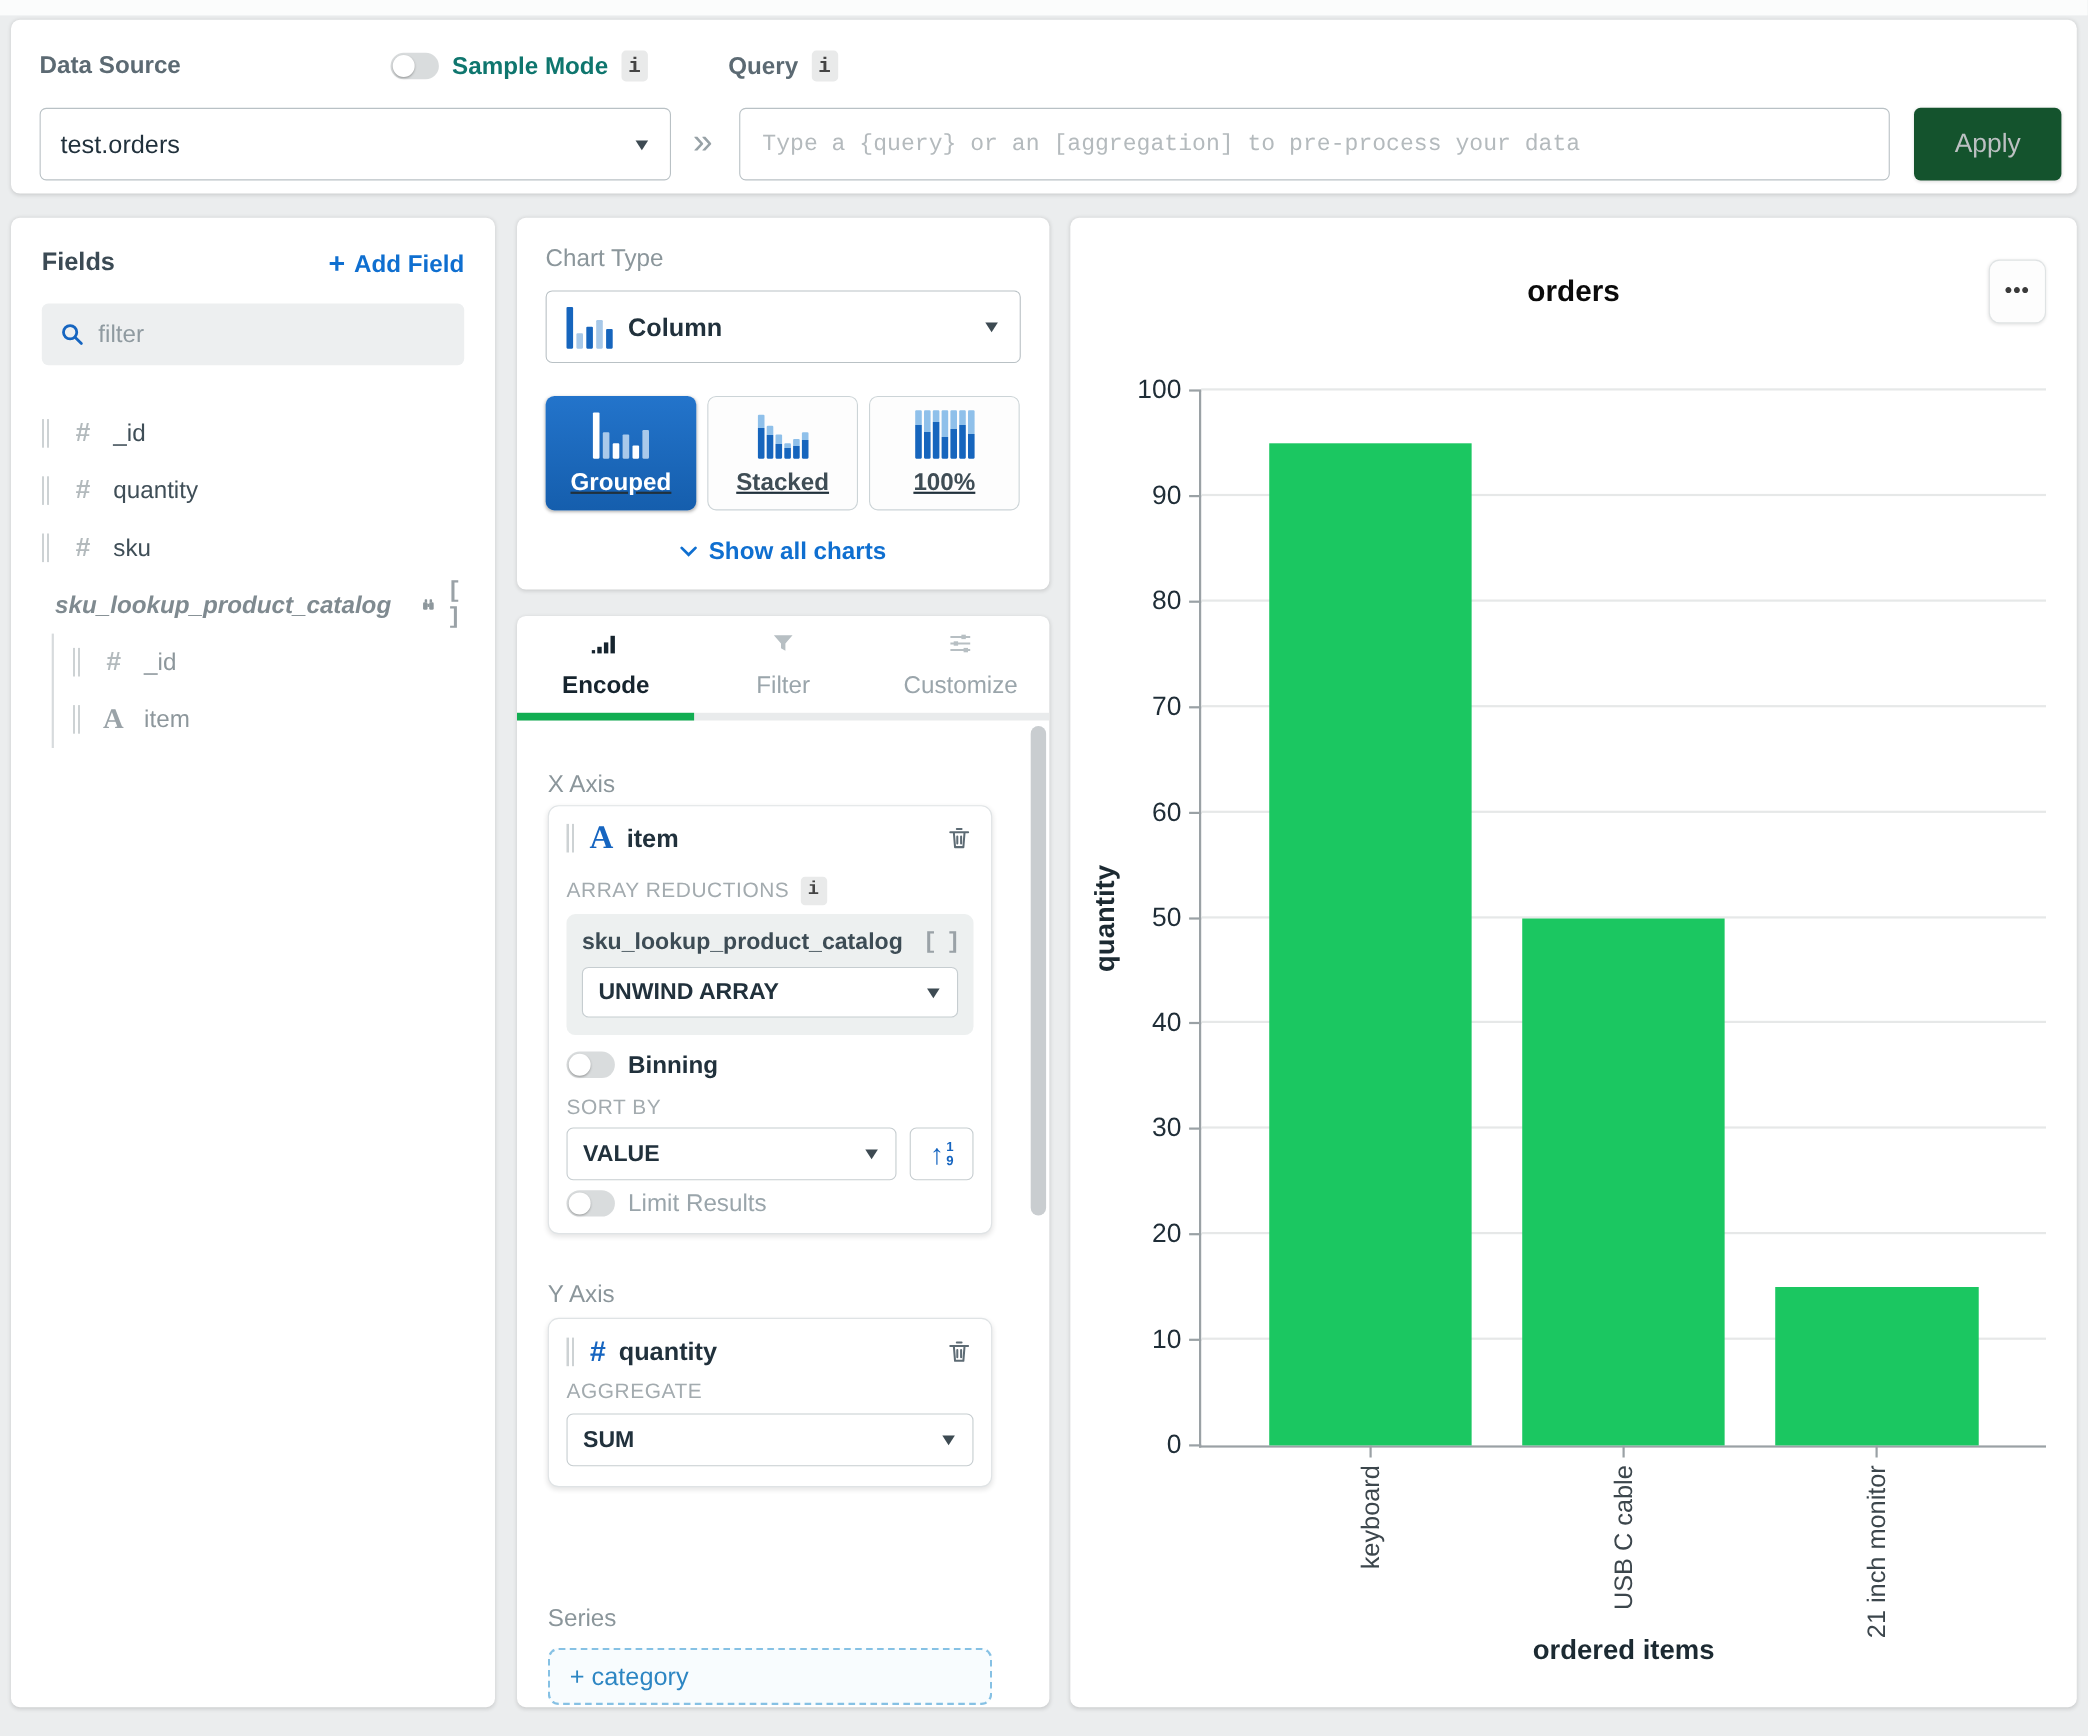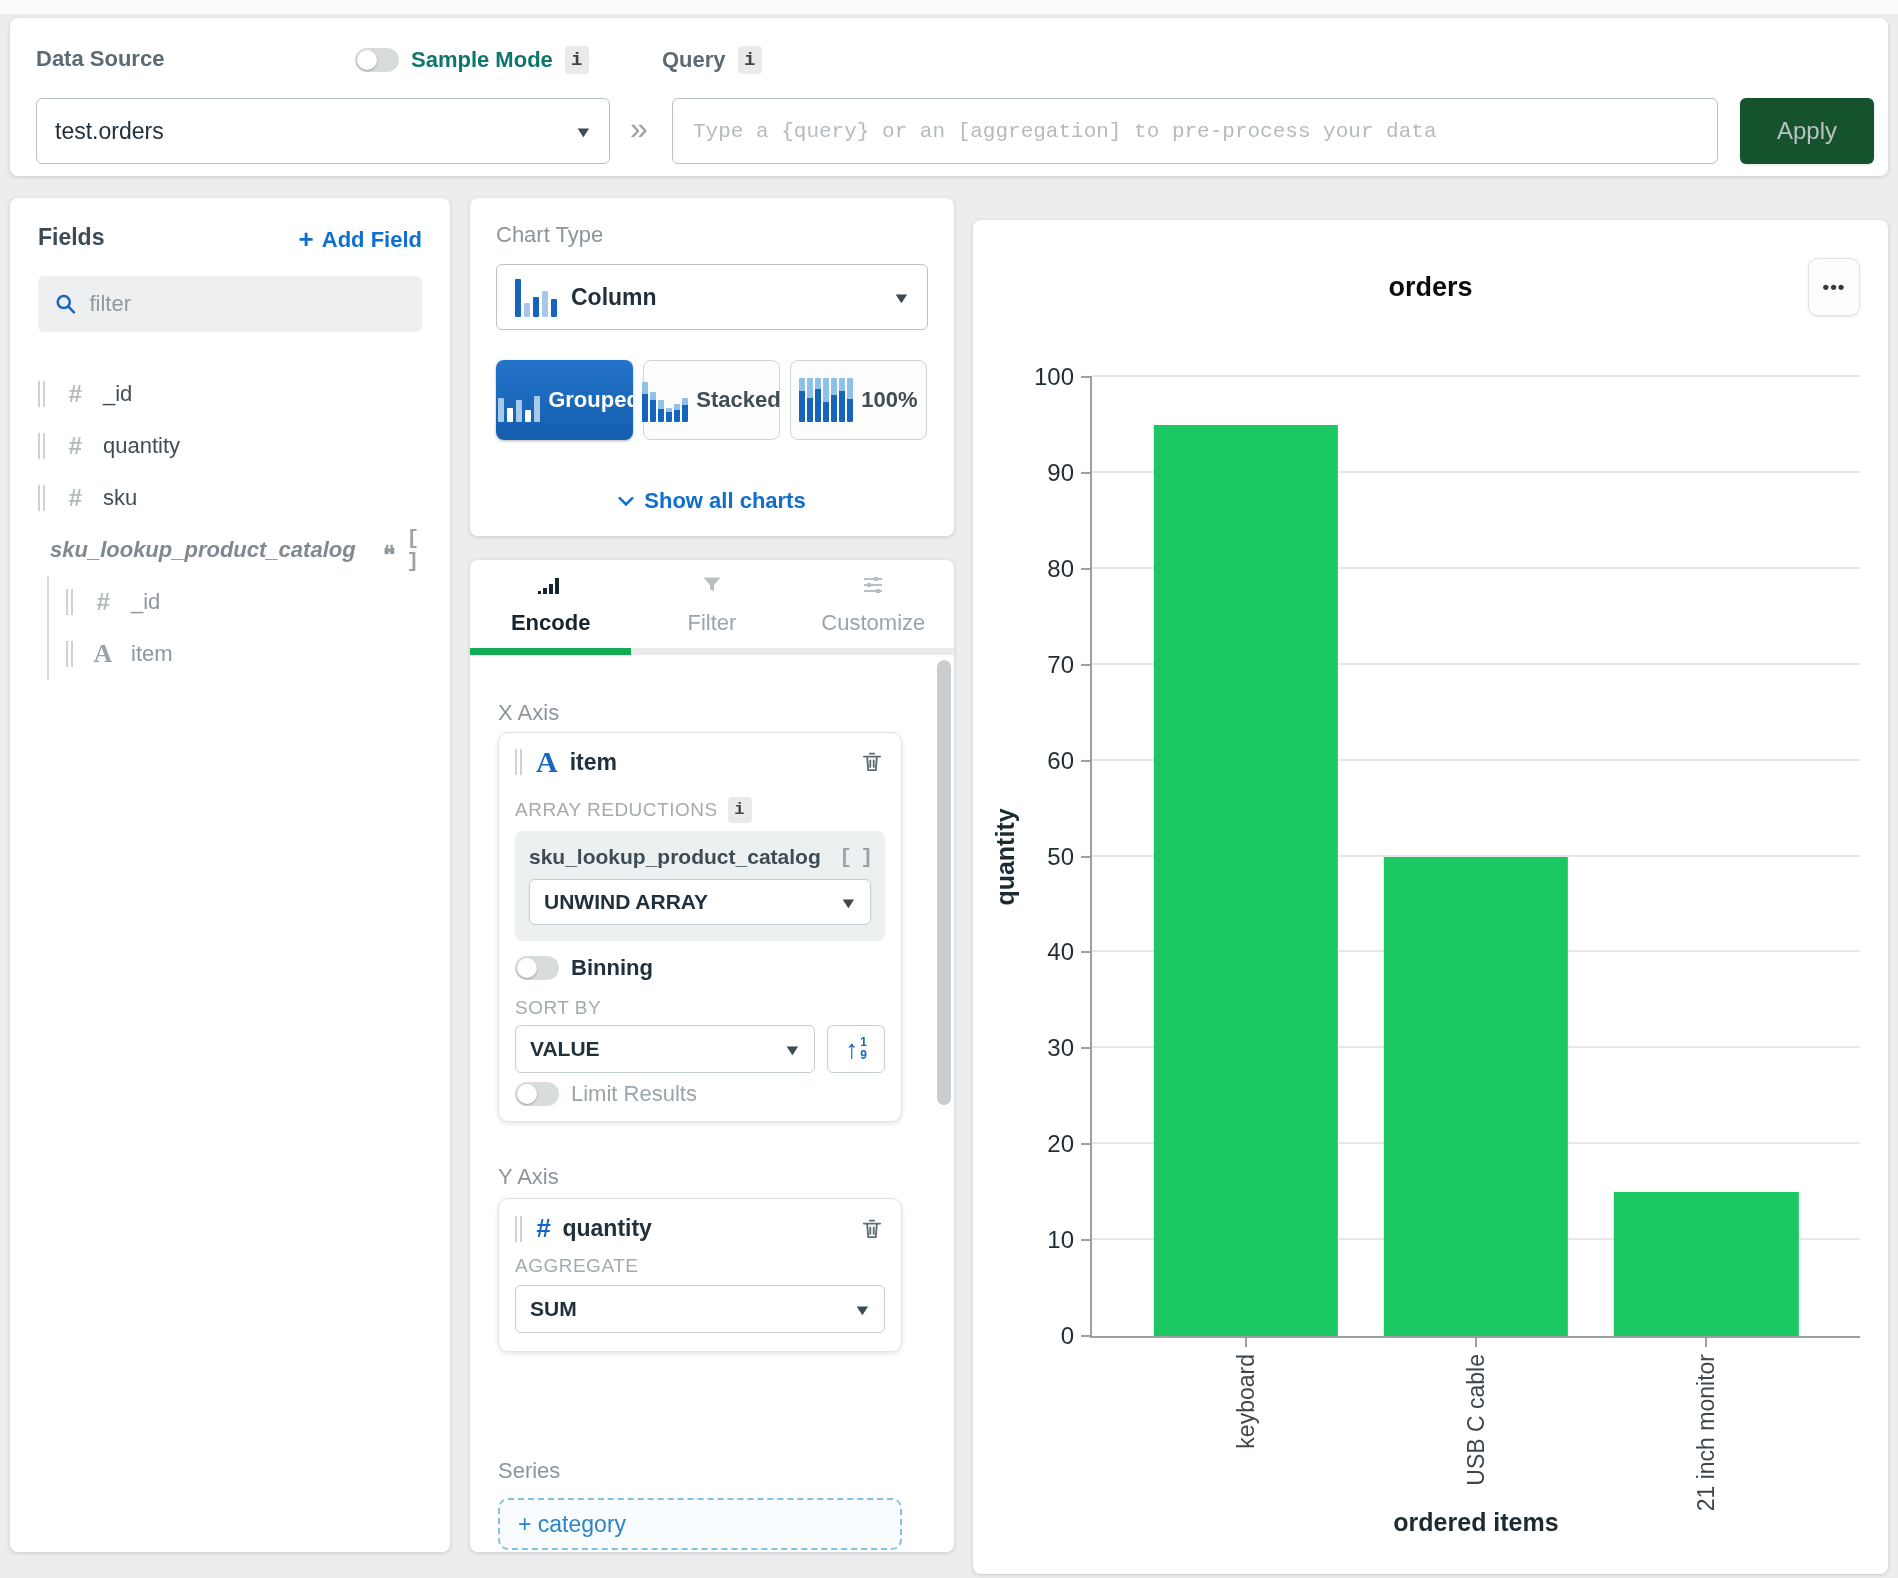--- a/index.html
+++ b/index.html
@@ -72,22 +72,22 @@
 
   
   .charttype-card { left:470px; top:198px; width:484px; height:338px; }
   .panel-label { font-size:22px; color:#8b969b; }
   .ct-title { position:absolute; left:26px; top:24px; }
   .ct-select { left:26px; top:66px; width:432px; height:66px; }
   .ct-select .sel-text { font-weight:700; }
   .mini-bars { display:flex; align-items:flex-end; gap:3px; height:40px; }
   .mini-bars i { display:block; width:6px; border-radius:1px; }
   .mode-row { position:absolute; left:26px; top:162px; display:flex; gap:10px; }
-  .mode-btn { width:137px; height:80px; border-radius:8px; background:#fdfdfd; border:1.5px solid #ccd4d7;
-    display:flex; align-items:center; justify-content:center; gap:8px; cursor:pointer; }
+  .mode-btn { width:137px; height:104px; border-radius:8px; background:#fdfdfd; border:1.5px solid #ccd4d7;
+    display:flex; flex-direction:column; align-items:center; justify-content:center; gap:8px; cursor:pointer;text-decoration:underline; }
   .mode-btn .mlabel { font-size:22px; font-weight:700; color:#3f4d55; }
   .mode-btn.selected { background:linear-gradient(#2374cb,#155ead); border:none; box-shadow:0 1px 3px rgba(0,0,0,.3); }
   .mode-btn.selected .mlabel { color:#fff; }
   .show-all { position:absolute; left:0; right:0; top:290px; display:flex; justify-content:center; gap:10px;
     align-items:center; color:#0f6fd0; font-size:22px; font-weight:700; cursor:pointer; }
 
   
   .encode-card { left:470px; top:560px; width:484px; height:992px; overflow:hidden; }
   .tabs { position:absolute; left:0; top:0; width:100%; height:88px; display:flex; }
   .tab { flex:1; display:flex; flex-direction:column; align-items:center; justify-content:center; gap:13px; cursor:pointer; }
@@ -117,21 +117,21 @@
   .toggle-row-label.dim { color:#9aa5ab; font-weight:400; }
   .sort-btn { width:58px; height:46px; border:1.5px solid #c6cdd0; border-radius:6px; background:#fff;
     display:flex; align-items:center; justify-content:center; gap:2px; cursor:pointer; }
   .sort-btn .arrow { color:#1665c0; font-size:26px; font-weight:700; line-height:1; }
   .sort-btn .digits { display:flex; flex-direction:column; color:#1665c0; font-size:12px; font-weight:700; line-height:1.1; }
   .dashed-btn { position:absolute; left:28px; width:404px; height:52px; border:2px dashed #86c1e4; border-radius:10px;
     background:#f8fcfe; display:flex; align-items:center; padding:0 18px; gap:8px;
     color:#2d86c3; font-size:23px; cursor:pointer; }
 
   
-  .chart-card { left:973px; top:198px; width:915px; height:1354px;margin-top:22px; }
+  .chart-card { left:973px; top:198px; width:915px; height:1354px; }
   .chart-title { position:absolute; left:0; right:0; top:52px; text-align:center; font-size:27px; font-weight:700; color:#0b0b0b; }
   .menu-btn { position:absolute; right:28px; top:38px; width:52px; height:58px; background:#fdfdfd;
     border:1.5px solid #dfe3e4; border-radius:10px; box-shadow:0 1px 3px rgba(0,0,0,.10);
     display:flex; align-items:center; justify-content:center; cursor:pointer;
     font-size:19px; letter-spacing:1px; color:#3a3a3a; font-weight:700; }
   .plot { position:absolute; left:117px; top:157px; width:770px; height:961px;
     border-left:2px solid #9aa1a5; border-bottom:2px solid #9aa1a5; }
   .gridline { position:absolute; left:0; right:0; height:2px; background:#e6e8e8; }
   .ytick { position:absolute; right:calc(100% + 18px); transform:translateY(50%); font-size:24px; color:#1f2d37; }
   .ydash { position:absolute; left:-11px; width:11px; height:2px; background:#9aa1a5; transform:translateY(1px); }

